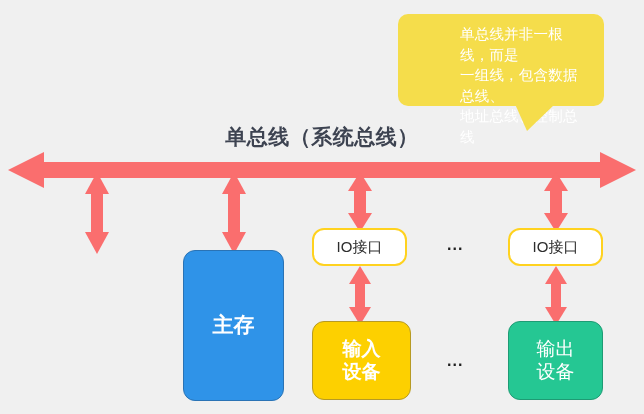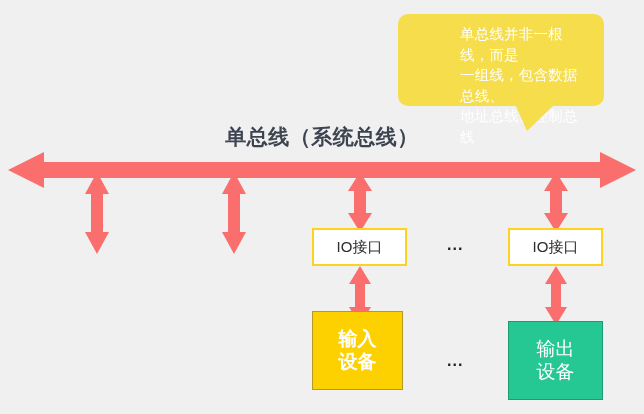--- a/index.html
+++ b/index.html
@@ -79,20 +79,21 @@
     position: absolute;
   }
 
   
   .box {
     position: absolute;
     box-sizing: border-box;
     display: flex;
     align-items: center;
     justify-content: center;
+    border-radius: 12px;
   }
   .box-label {
     white-space: pre-line;
     line-height: 1.16;
   }
 
   .box-cpu {
     left: 46px;  top: 250px;  width: 101px; height: 151px;
     background: #fa6e6e;
     border: 1.5px solid #c9534f;
@@ -114,21 +115,21 @@
   .box-io1 .box-label { color: #2d2d2d; font-size: 15px; }
 
   .box-io2 {
     left: 508px; top: 228px;  width: 95px;  height: 38px;
     background: #ffffff;
     border: 2px solid #ffd21f;
   }
   .box-io2 .box-label { color: #2d2d2d; font-size: 15px; }
 
   .box-in {
-    left: 312px; top: 311px;  width: 91px;  height: 79px;
+    left: 312px; top: 321px;  width: 99px;  height: 79px;
     background: #fdd000;
     border: 1.5px solid #b69a24;
   }
   .box-in .box-label { color: #ffffff; font-size: 19px; font-weight: 700; }
 
   .box-out {
     left: 508px; top: 321px;  width: 95px;  height: 79px;
     background: #25c793;
     border: 1.5px solid #1e9b74;
   }
@@ -195,20 +196,23 @@
     <polygon points="15,59 26,41 4,41" fill="#fa6e6e"></polygon>
   </svg>
 
   <svg class="vconn" style="left:541px; top:266px;" width="30" height="59" viewBox="0 0 30 59">
     <polygon points="15,0 26,18 4,18" fill="#fa6e6e"></polygon>
     <rect x="10" y="16" width="10" height="28" fill="#fa6e6e"></rect>
     <polygon points="15,59 26,41 4,41" fill="#fa6e6e"></polygon>
   </svg>
 
 
+  <div class="box box-mem">
+    <span class="box-label">主存</span>
+  </div>
 
   <div class="box box-io1">
     <span class="box-label">IO接口</span>
   </div>
 
   <div class="box box-io2">
     <span class="box-label">IO接口</span>
   </div>
 
   <div class="box box-in">

